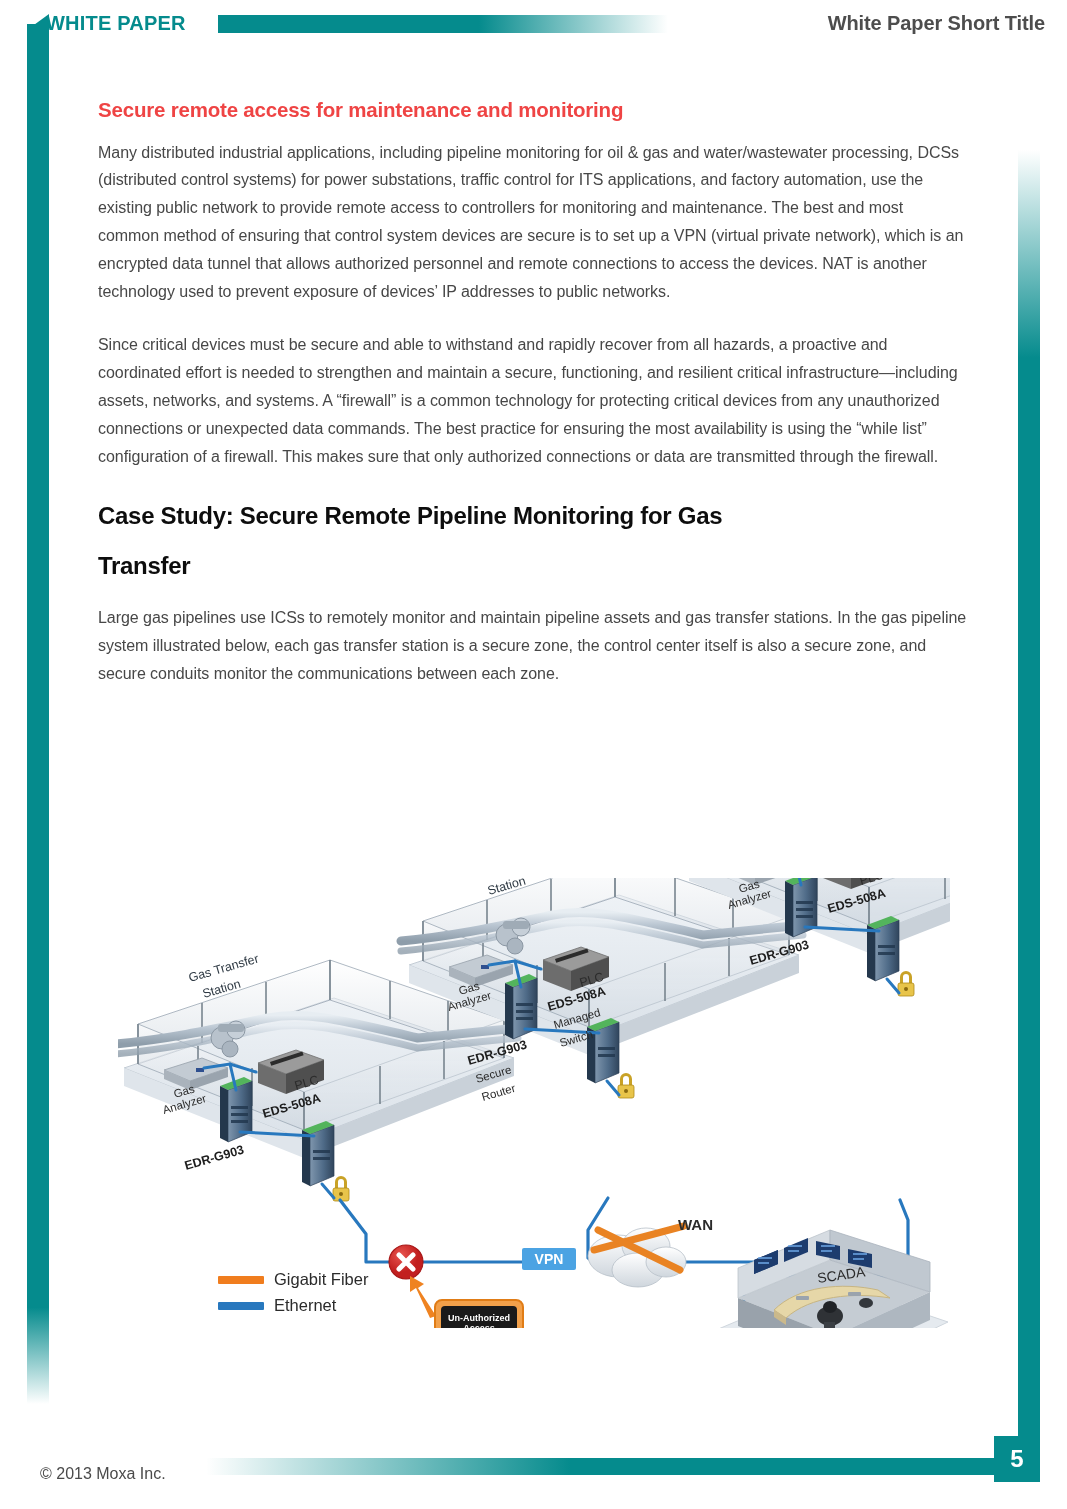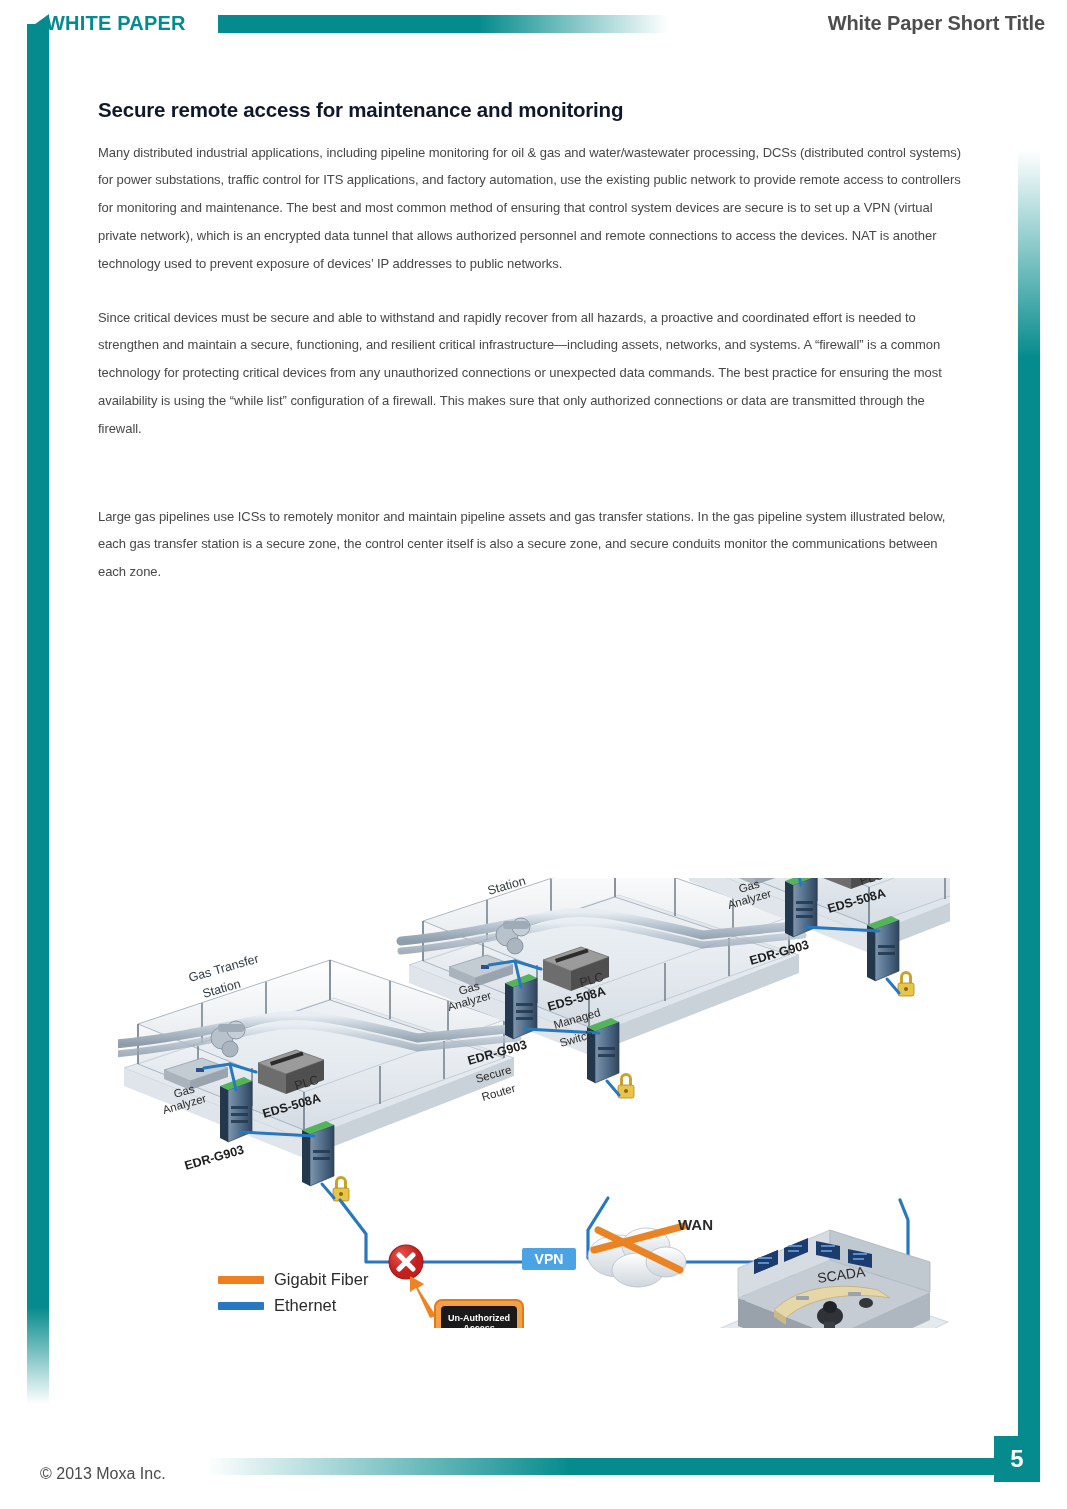--- a/index.html
+++ b/index.html
@@ -49,31 +49,31 @@
     margin-left:48px;
   }
 
   
   .content {
     position:absolute; left:98px; top:98px; width:870px;
     z-index:4;
   }
   h2.sec-head {
     margin:0 0 16px 0;
-    font-size:20.5px; font-weight:bold; color:#0f172a;
+    font-size:20.5px; font-weight:bold; color:#ef4444;
     letter-spacing:-.2px; line-height:1.2;
   }
   h1.case-head {
     margin:0; font-size:24px; font-weight:bold; color:#0d0d0d;
     line-height:1.0; letter-spacing:-.3px;
   }
   h1.case-head .ln2 { display:block; margin-top:26px; }
   p.body {
     margin:0 0 26px 0;
-    font-size:13px; line-height:27.8px; color:#474747;
+    font-size:16px; line-height:27.8px; color:#474747;
     letter-spacing:-.05px;
   }
   p.body.tight { margin-bottom:34px; }
   .spacer-md { height:26px; }
 
   
   .diagram {
     position:absolute; left:118px; top:878px;
     width:832px; height:450px;
     z-index:3;
@@ -115,20 +115,24 @@
   <div class="wp-short-title">White Paper Short Title</div>
 </div>
 
 <div class="content">
 
   <h2 class="sec-head">Secure remote access for maintenance and monitoring</h2>
   <p class="body">Many distributed industrial applications, including pipeline monitoring for oil &amp; gas and water/wastewater processing, DCSs (distributed control systems) for power substations, traffic control for ITS applications, and factory automation, use the existing public network to provide remote access to controllers for monitoring and maintenance. The best and most common method of ensuring that control system devices are secure is to set up a VPN (virtual private network), which is an encrypted data tunnel that allows authorized personnel and remote connections to access the devices. NAT is another technology used to prevent exposure of devices’ IP addresses to public networks.</p>
 
   <p class="body tight">Since critical devices must be secure and able to withstand and rapidly recover from all hazards, a proactive and coordinated effort is needed to strengthen and maintain a secure, functioning, and resilient critical infrastructure—including assets, networks, and systems. A “firewall” is a common technology for protecting critical devices from any unauthorized connections or unexpected data commands. The best practice for ensuring the most availability is using the “while list” configuration of a firewall. This makes sure that only authorized connections or data are transmitted through the firewall.</p>
 
+  <h1 class="case-head">
+    <span>Case Study: Secure Remote Pipeline Monitoring for Gas</span>
+    <span class="ln2">Transfer</span>
+  </h1>
   <div class="spacer-md"></div>
   <p class="body">Large gas pipelines use ICSs to remotely monitor and maintain pipeline assets and gas transfer stations. In the gas pipeline system illustrated below, each gas transfer station is a secure zone, the control center itself is also a secure zone, and secure conduits monitor the communications between each zone.</p>
 </div>
 
 <div class="diagram">
 <svg width="832" height="450" viewBox="0 0 832 450" xmlns="http://www.w3.org/2000/svg">
   <defs>
     <linearGradient id="floorG" x1="0" y1="0" x2="0" y2="1">
       <stop offset="0%" stop-color="#eef2f6"></stop>
           <stop offset="100%" stop-color="#dbe2e9"></stop>

